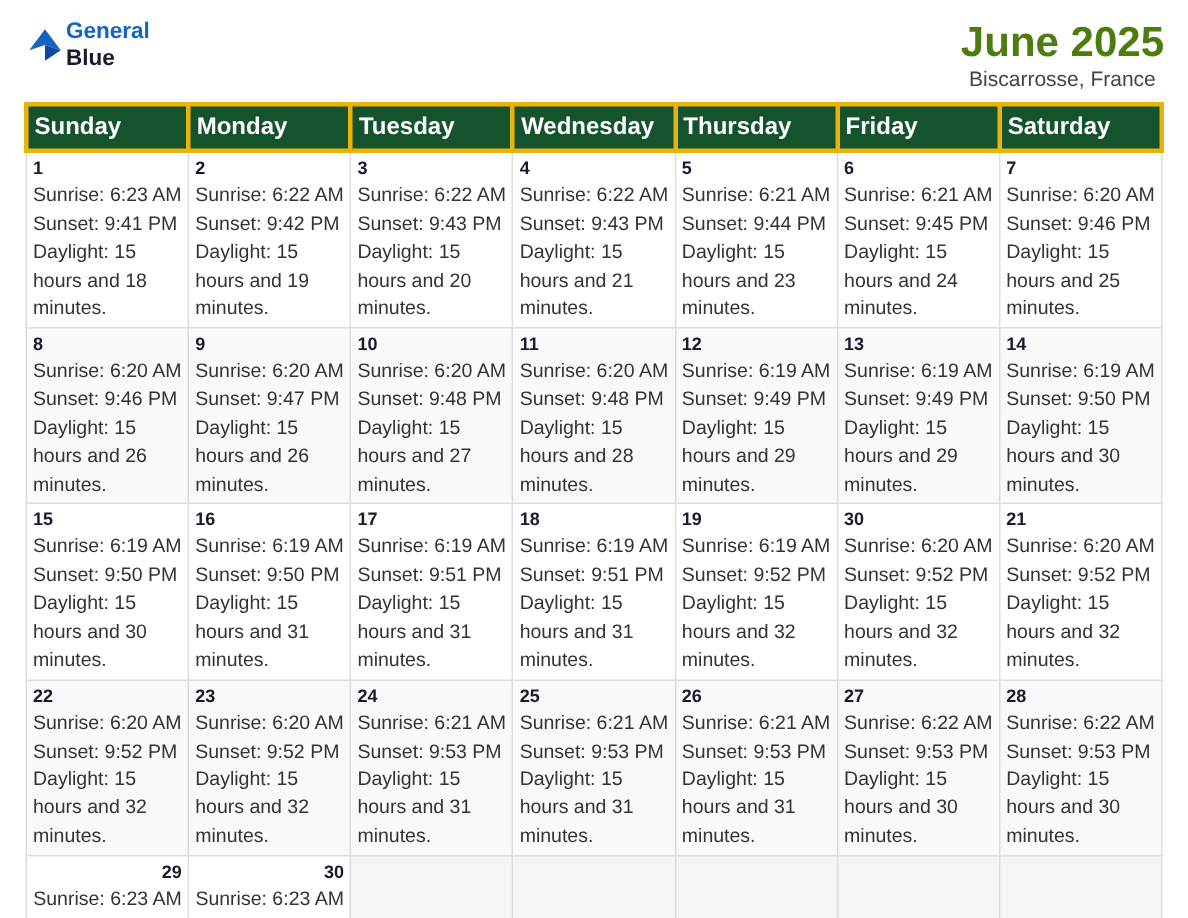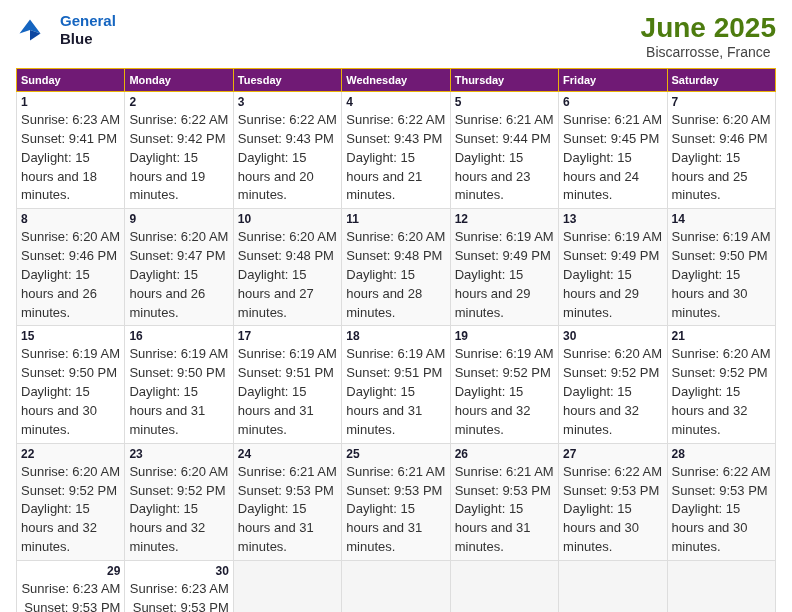--- a/index.html
+++ b/index.html
@@ -19,21 +19,21 @@
     }
     .header {
       display: flex;
       justify-content: space-between;
       align-items: flex-start;
       margin-bottom: 8px;
     }
     .logo {
       display: flex;
       align-items: center;
-      gap: 16px;
+      gap: 0;
     }
     .logo-text {
       font-size: 15px;
       font-weight: bold;
       color: #1a1a2e;
       line-height: 1.2;
     }
     .logo-text span {
       color: #1565c0;
     }
@@ -55,27 +55,27 @@
       text-align: center;
     }
     .calendar {
       flex: 1;
       border: 1px solid #ccc;
       border-collapse: collapse;
       width: 100%;
       table-layout: fixed;
     }
     .calendar th {
-      background: #701a75;
+      background: #14532d;
       color: #fff;
-      font-size: 11px;
+      font-size: 16px;
       font-weight: bold;
       padding: 5px 4px;
       text-align: left;
-      border: 1px solid #eab308;
+      border: 3px solid #eab308;
     }
     .calendar td {
       vertical-align: top;
       border: 1px solid #ddd;
       padding: 3px 4px;
       font-size: 9px;
       color: #333;
       height: 88px;
       background: #fff;
     }

